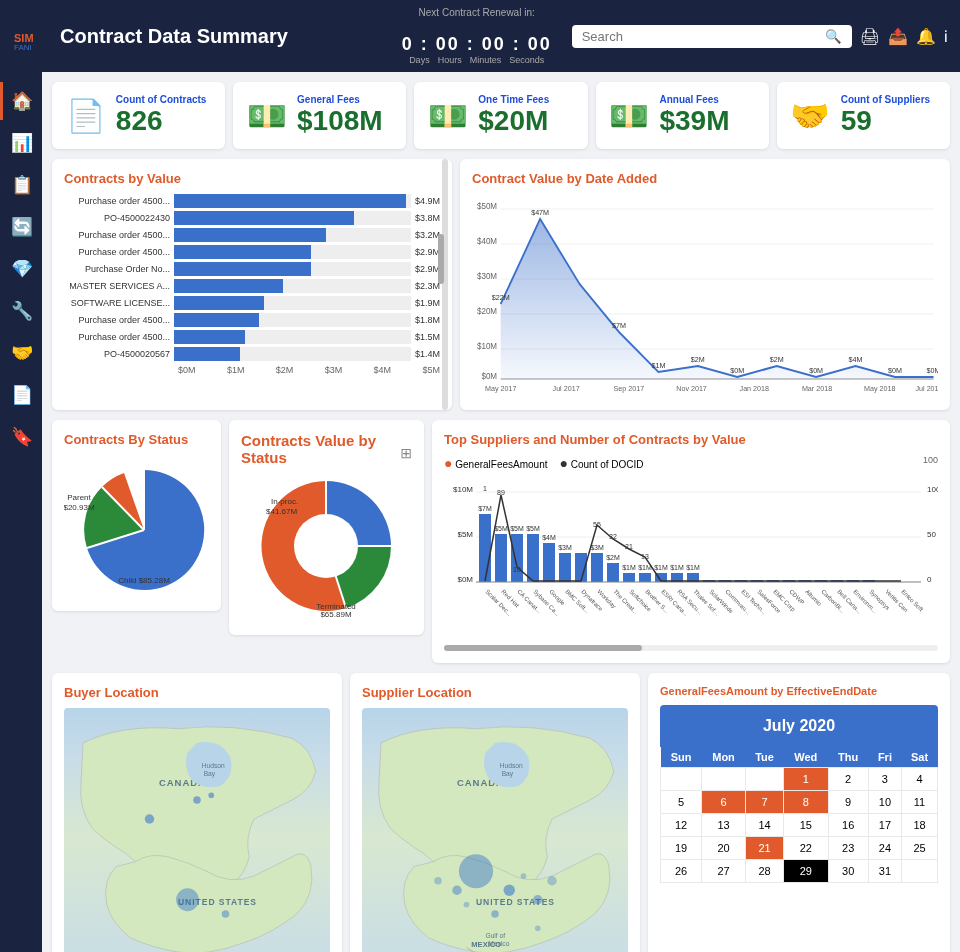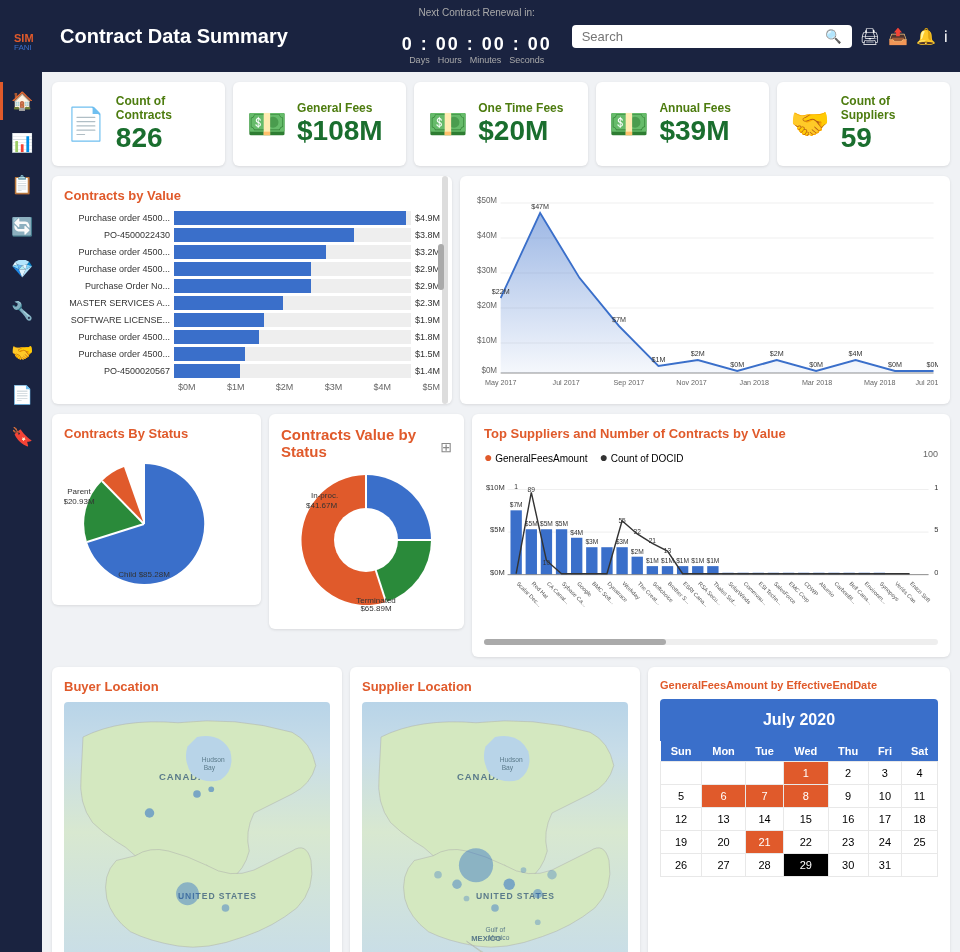--- a/index.html
+++ b/index.html
@@ -27,21 +27,21 @@
     .sidebar-item.active { color: #e05a2b; border-left-color: #e05a2b; }
 
     
     .main { flex: 1; padding: 10px; background: #f0f2f5; }
 
     
     .kpi-row { display: flex; gap: 8px; margin-bottom: 10px; }
     .kpi-card { background: white; border-radius: 6px; flex: 1; padding: 12px 14px; display: flex; align-items: center; gap: 10px; box-shadow: 0 1px 3px rgba(0,0,0,0.1); }
     .kpi-icon { font-size: 32px; }
     .kpi-info { flex: 1; }
-    .kpi-label { color: #4d7c0f; font-size: 12px; font-weight: bold; }
+    .kpi-label { color: #1d4ed8; font-size: 10px; font-weight: bold; }
     .kpi-value { color: #1a6e2e; font-size: 28px; font-weight: bold; }
 
     
     .chart-row { display: flex; gap: 8px; margin-bottom: 10px; }
 
     
     .chart-panel { background: white; border-radius: 6px; padding: 12px; box-shadow: 0 1px 3px rgba(0,0,0,0.1); }
     .chart-title { color: #e05a2b; font-size: 13px; font-weight: bold; margin-bottom: 8px; }
     .bar-row { display: flex; align-items: center; margin-bottom: 3px; }
     .bar-label { font-size: 9px; color: #333; width: 110px; text-align: right; padding-right: 4px; white-space: nowrap; overflow: hidden; text-overflow: ellipsis; }
@@ -238,20 +238,21 @@
           <span>$3M</span>
           <span>$4M</span>
           <span>$5M</span>
         </div>
         <div class="scroll-indicator">
             <div class="scroll-thumb"></div>
           </div>
       </div>
 
       <div class="chart-panel" style="flex:1;">
+        <div class="chart-title">Contract Value by Date Added</div>
         <svg width="100%" height="200" viewBox="0 0 520 200" preserveAspectRatio="none">
 
           <text x="28" y="15" font-size="9" fill="#666" text-anchor="end">$50M</text>
           <text x="28" y="50" font-size="9" fill="#666" text-anchor="end">$40M</text>
           <text x="28" y="85" font-size="9" fill="#666" text-anchor="end">$30M</text>
           <text x="28" y="120" font-size="9" fill="#666" text-anchor="end">$20M</text>
           <text x="28" y="155" font-size="9" fill="#666" text-anchor="end">$10M</text>
           <text x="28" y="185" font-size="9" fill="#666" text-anchor="end">$0M</text>
 
           <line x1="32" y1="15" x2="515" y2="15" stroke="#eee" stroke-width="1"></line>
@@ -290,21 +291,21 @@
           <text x="385" y="197" font-size="8" fill="#666" text-anchor="middle">Mar 2018</text>
           <text x="455" y="197" font-size="8" fill="#666" text-anchor="middle">May 2018</text>
           <text x="510" y="197" font-size="8" fill="#666" text-anchor="middle">Jul 2018</text>
           <text x="270" y="208" font-size="9" fill="#666" text-anchor="middle">Year</text>
         </svg>
       </div>
     </div>
 
     <div class="chart-row" style="align-items:flex-start;">
 
-      <div class="chart-panel" style="width:209px;">
+      <div class="chart-panel" style="width:169px;">
         <div class="chart-title">Contracts By Status</div>
         <svg width="160" height="140" viewBox="0 0 160 140">
 
           <g transform="translate(80,75)">
 
             <path d="M0,0 L0,-60 A60,60,0,1,1,-57,18 Z" fill="#3a6fca"></path>
 
             <path d="M0,0 L-57,18 A60,60,0,0,1,-42,-43 Z" fill="#2a8a3a"></path>
 
             <path d="M0,0 L-42,-43 A60,60,0,0,1,-20,-57 Z" fill="#e05a2b"></path>

